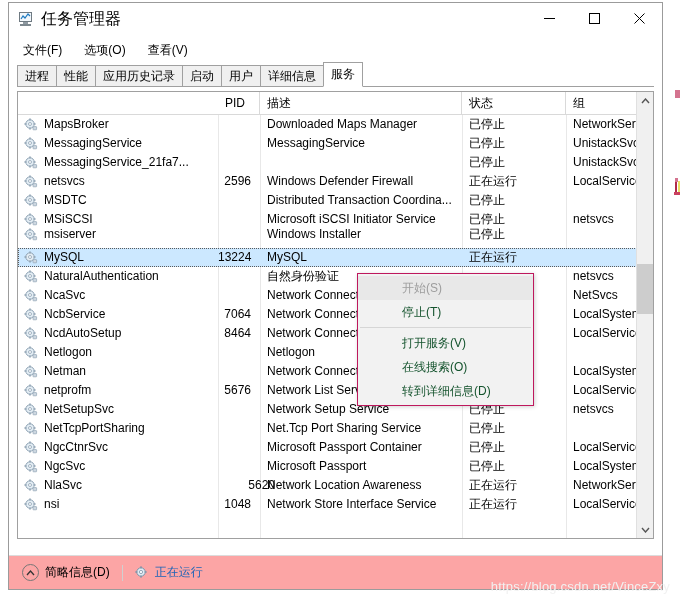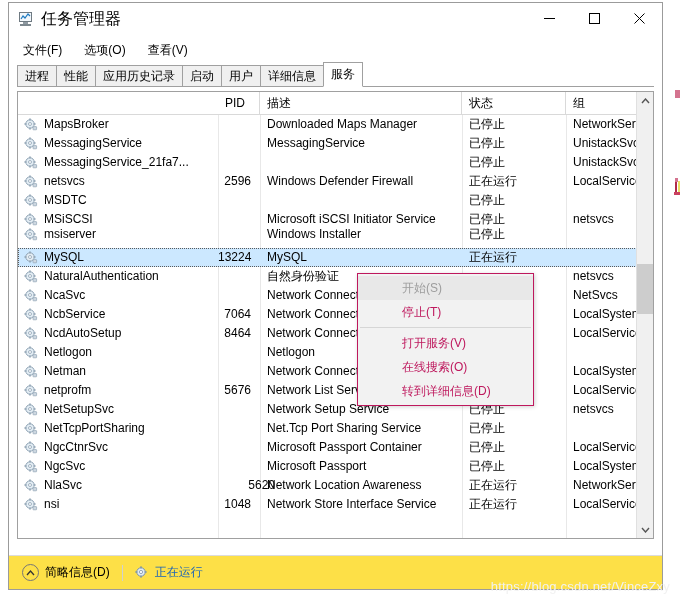--- a/index.html
+++ b/index.html
@@ -266,21 +266,21 @@
     cursor: default;
   }
 
   
   #statusbar {
     position: absolute;
     left: 0;
     bottom: 0;
     width: 100%;
     height: 34px;
-    background: #fde047;
+    background: #fca5a5;
     border-top: 1px solid #dcdcdc;
     display: flex;
     align-items: center;
     padding-left: 13px;
     box-sizing: border-box;
     gap: 9px;
   }
   .sb-link {
     display: flex;
     align-items: center;
@@ -319,21 +319,21 @@
     box-shadow: 1px 1px 4px rgba(0,0,0,0.18);
     padding: 2px 0;
     z-index: 50;
     box-sizing: border-box;
   }
   .ctx-item {
     height: 24px;
     line-height: 24px;
     padding-left: 44px;
     font-size: 12px;
-    color: #be185d;
+    color: #14532d;
     cursor: default;
     white-space: nowrap;
   }
   .ctx-item.disabled { color: #9d9d9d; background: #e8e8e8; }
   .ctx-sep {
     height: 1px;
     background: #d6d6d6;
     margin: 3px 2px 3px 2px;
   }
 
@@ -524,20 +524,21 @@
               <circle cx="6" cy="6" r="4.2" fill="#e4eef5" stroke="#8fa3b4" stroke-width="1"></circle>
               <circle cx="6" cy="6" r="1.5" fill="#ffffff" stroke="#8fa3b4" stroke-width="0.8"></circle>
               <rect x="5.3" y="0.4" width="1.4" height="2" fill="#8fa3b4"></rect>
               <rect x="5.3" y="9.6" width="1.4" height="2" fill="#8fa3b4"></rect>
               <rect x="0.4" y="5.3" width="2" height="1.4" fill="#8fa3b4"></rect>
               <rect x="9.6" y="5.3" width="2" height="1.4" fill="#8fa3b4"></rect>
               <rect x="9.0" y="8.6" width="3.6" height="3.2" rx="0.5" fill="#cfd9e2" stroke="#8fa3b4" stroke-width="0.7"></rect>
             </svg></span>
           <div class="cell name" style="left: 0px; width: 200px;">MSDTC</div>
           <div class="cell pid" style="left: 200px; width: 42px;"></div>
+          <div class="cell desc" style="left: 242px; width: 202px;">Distributed Transaction Coordina...</div>
           <div class="cell status" style="left: 444px; width: 104px;">已停止</div>
           <div class="cell group" style="left: 548px; width: 89px;"></div>
         </div>
         <div class="row" style="top: 95px; position: absolute;">
           <span class="svc-icon"><svg width="14" height="14" viewBox="0 0 14 14">
               <circle cx="6" cy="6" r="4.2" fill="#e4eef5" stroke="#8fa3b4" stroke-width="1"></circle>
               <circle cx="6" cy="6" r="1.5" fill="#ffffff" stroke="#8fa3b4" stroke-width="0.8"></circle>
               <rect x="5.3" y="0.4" width="1.4" height="2" fill="#8fa3b4"></rect>
               <rect x="5.3" y="9.6" width="1.4" height="2" fill="#8fa3b4"></rect>
               <rect x="0.4" y="5.3" width="2" height="1.4" fill="#8fa3b4"></rect>

